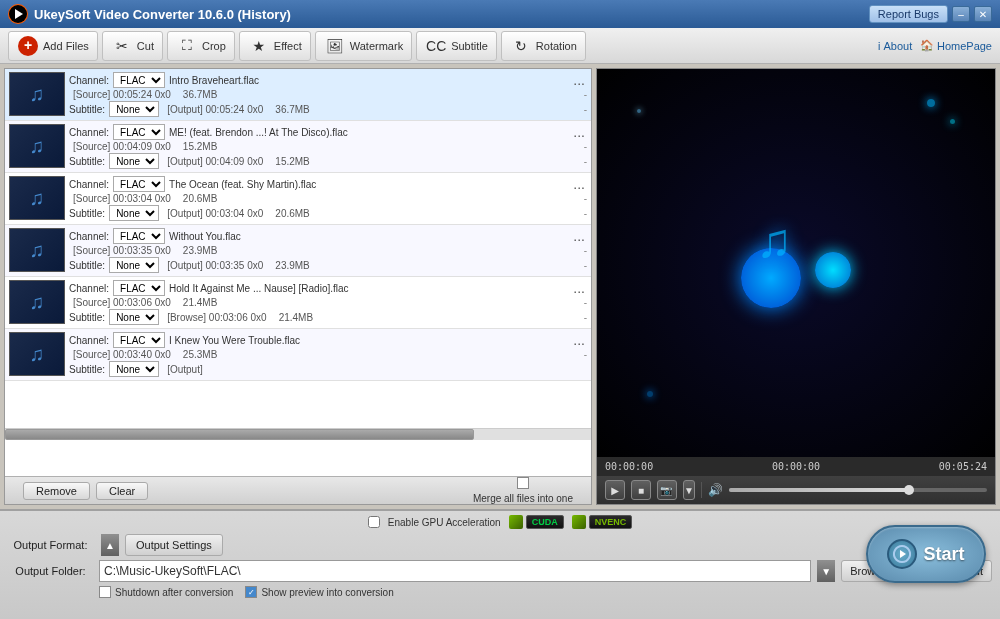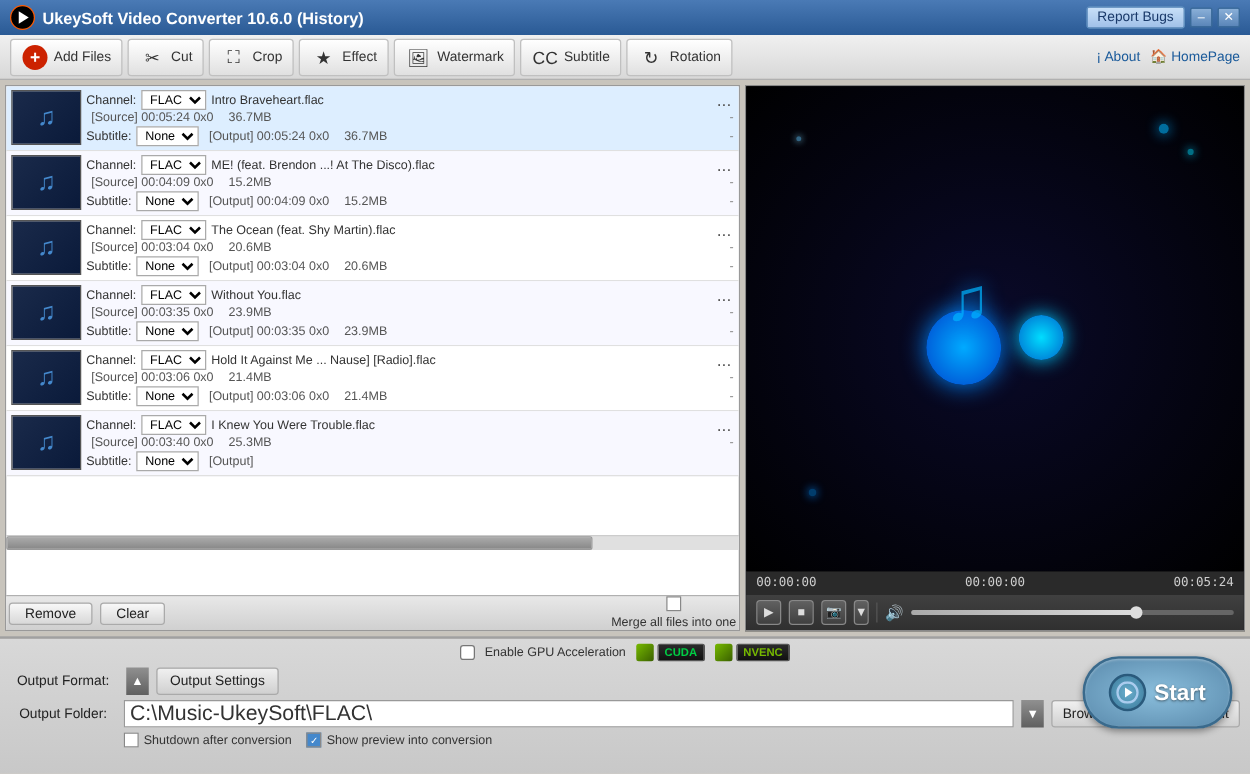--- a/index.html
+++ b/index.html
@@ -168,21 +168,21 @@
     .file-dots { color: #555; font-size: 14px; cursor: pointer; padding: 0 2px; }
     .file-dash { color: #888; font-size: 10px; }
 
     
     #file-list-bottom {
       background: linear-gradient(to bottom, #e8e8e8, #d0d0d0);
       border-top: 1px solid #b0b0b0;
       height: 28px;
       display: flex;
       align-items: center;
-      padding: 0 2px;
+      padding: 0 18px;
       gap: 6px;
       margin-top: 36px;
     }
     .bottom-btn {
       background: linear-gradient(to bottom, #f8f8f8, #d8d8d8);
       border: 1px solid #aaa;
       border-radius: 3px;
       padding: 2px 12px;
       font-size: 11px;
       cursor: pointer;
@@ -376,21 +376,21 @@
       cursor: pointer;
       color: #222;
       height: 22px;
       white-space: nowrap;
     }
     .folder-input {
       flex: 1;
       height: 22px;
       border: 1px solid #999;
       background: white;
-      font-size: 17px;
+      font-size: 12px;
       padding: 0 4px;
       color: #333;
     }
     .folder-arrow {
       background: linear-gradient(to bottom, #909090, #606060);
       color: white;
       width: 18px;
       height: 22px;
       display: flex; align-items: center; justify-content: center;
       font-size: 10px;
@@ -706,21 +706,21 @@
           <span class="file-info">[Source] 00:03:06 0x0</span>
           <span style="padding-left:8px;" class="file-info">21.4MB</span>
           <span style="flex:1"></span>
           <span class="file-dash">-</span>
         </div>
         <div class="file-meta-row">
           <span class="subtitle-label">Subtitle:</span>
           <select class="channel-select">
             <option>None</option>
           </select>
-          <span class="file-info">[Output] 00:03:06 0x0</span>
+          <span class="file-info">[Browse] 00:03:06 0x0</span>
           <span style="padding-left:8px;" class="file-info">21.4MB</span>
           <span style="flex:1"></span>
           <span class="file-dash">-</span>
         </div>
       </div>
     </div>
             <div class="file-item">
       <div class="file-thumb">
         <span class="file-thumb-music">♫</span>
       </div>

